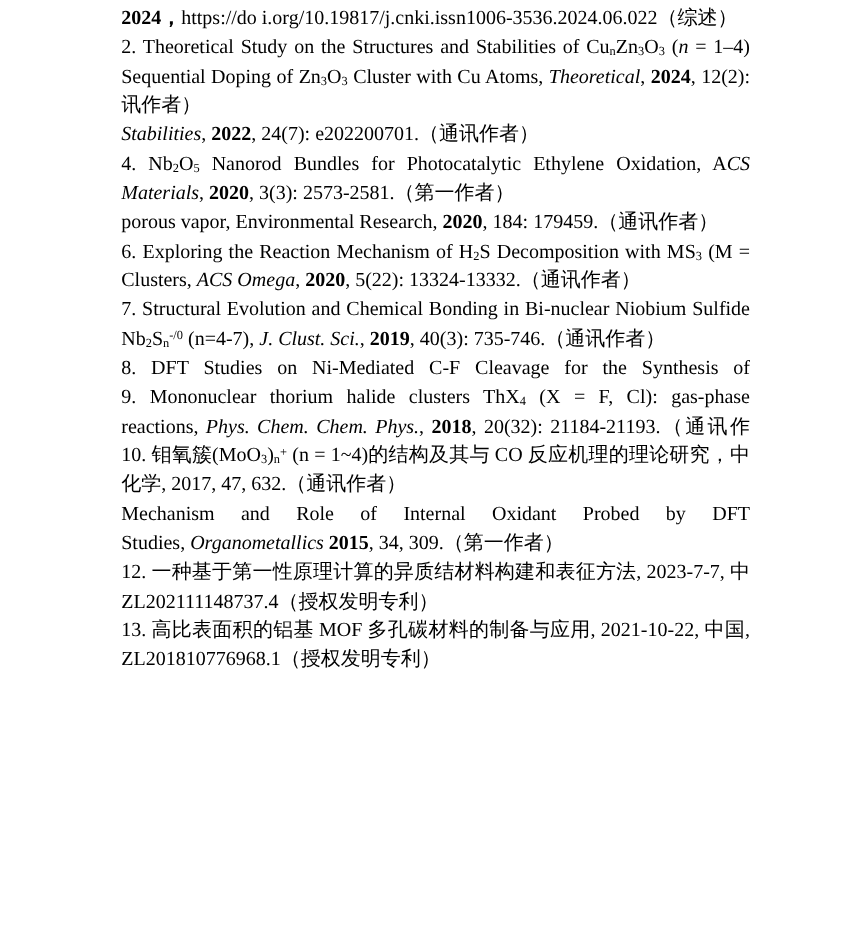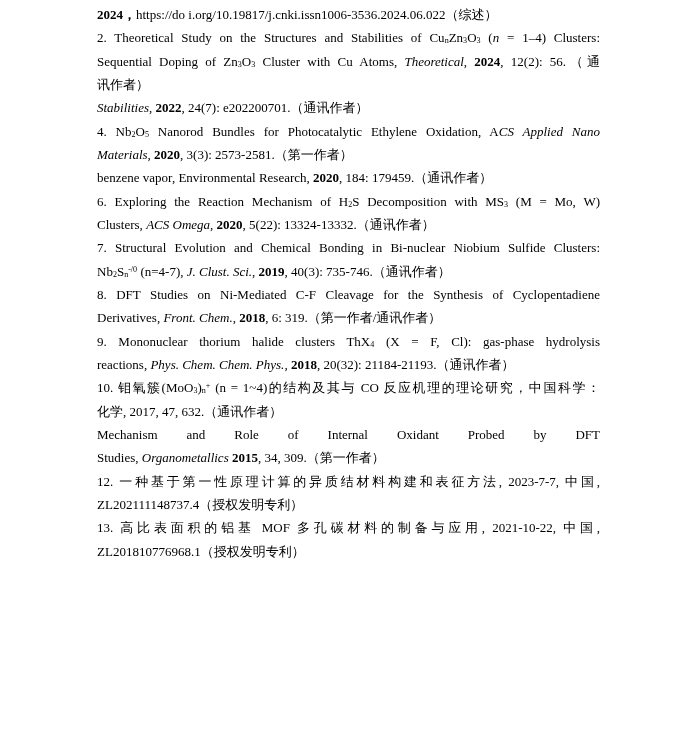--- a/index.html
+++ b/index.html
@@ -12,21 +12,21 @@
     height: 753px;
     overflow: hidden;
   }
   .page {
     box-sizing: border-box;
     width: 692px;
     height: 753px;
     padding: 3px 92px 0 97px;
     background: #ffffff;
     font-family: "Liberation Serif", "DejaVu Serif", serif;
-    font-size: 13px;
+    font-size: 16px;
     line-height: 23.33px;
     color: #000000;
   }
   .pub { margin: 0; padding: 0; }
   .line {
     height: 23.33px;
     overflow: hidden;
     text-align: justify;
     text-align-last: left;
     white-space: normal;
@@ -61,33 +61,32 @@
         <div class="line"><span>讯作者）</span></div>
       </div>
       <div class="pub">
         <div class="line"><span class="i">Stabilities</span><span>, </span><span class="b">2022</span><span>, 24(7): e202200701.（通讯作者）</span></div>
       </div>
       <div class="pub">
         <div class="line just"><span>4. Nb</span><span class="sub">2</span><span>O</span><span class="sub">5</span><span> Nanorod Bundles for Photocatalytic Ethylene Oxidation, A</span><span class="i">CS Applied Nano</span></div>
         <div class="line"><span class="i">Materials</span><span>, </span><span class="b">2020</span><span>, 3(3): 2573-2581.（第一作者）</span></div>
       </div>
       <div class="pub">
-        <div class="line"><span>benzene vapor, Environmental Research, </span><span class="b">2020</span><span>, 184: 179459.（通讯作者）</span></div>
+        <div class="line"><span>porous vapor, Environmental Research, </span><span class="b">2020</span><span>, 184: 179459.（通讯作者）</span></div>
       </div>
       <div class="pub">
         <div class="line just"><span>6. Exploring the Reaction Mechanism of H</span><span class="sub">2</span><span>S Decomposition with MS</span><span class="sub">3</span><span> (M = Mo, W)</span></div>
         <div class="line"><span>Clusters, </span><span class="i">ACS Omega</span><span>, </span><span class="b">2020</span><span>, 5(22): 13324-13332.（通讯作者）</span></div>
       </div>
       <div class="pub">
         <div class="line just"><span>7. Structural Evolution and Chemical Bonding in Bi-nuclear Niobium Sulfide Clusters:</span></div>
         <div class="line"><span>Nb</span><span class="sub">2</span><span>S</span><span class="sub">n</span><span class="sup">-/0</span><span> (n=4-7), </span><span class="i">J. Clust. Sci.</span><span>, </span><span class="b">2019</span><span>, 40(3): 735-746.（通讯作者）</span></div>
       </div>
       <div class="pub">
         <div class="line just"><span>8. DFT Studies on Ni-Mediated C-F Cleavage for the Synthesis of Cyclopentadiene</span></div>
-        <div class="line"><span>Derivatives, </span><span class="i">Front. Chem.</span><span>, </span><span class="b">2018</span><span>, 6: 319.（第一作者/通讯作者）</span></div>
       </div>
       <div class="pub">
         <div class="line just"><span>9. Mononuclear thorium halide clusters ThX</span><span class="sub">4</span><span> (X = F, Cl): gas-phase hydrolysis</span></div>
         <div class="line"><span>reactions, </span><span class="i">Phys. Chem. Chem. Phys.</span><span>, </span><span class="b">2018</span><span>, 20(32): 21184-21193.（通讯作者）</span></div>
       </div>
       <div class="pub">
         <div class="line just"><span>10. 钼氧簇(MoO</span><span class="sub">3</span><span>)</span><span class="sub">n</span><span class="sup">+</span><span> (n = 1~4)的结构及其与 CO 反应机理的理论研究，中国科学：</span></div>
         <div class="line"><span>化学, 2017, 47, 632.（通讯作者）</span></div>
       </div>
       <div class="pub">

